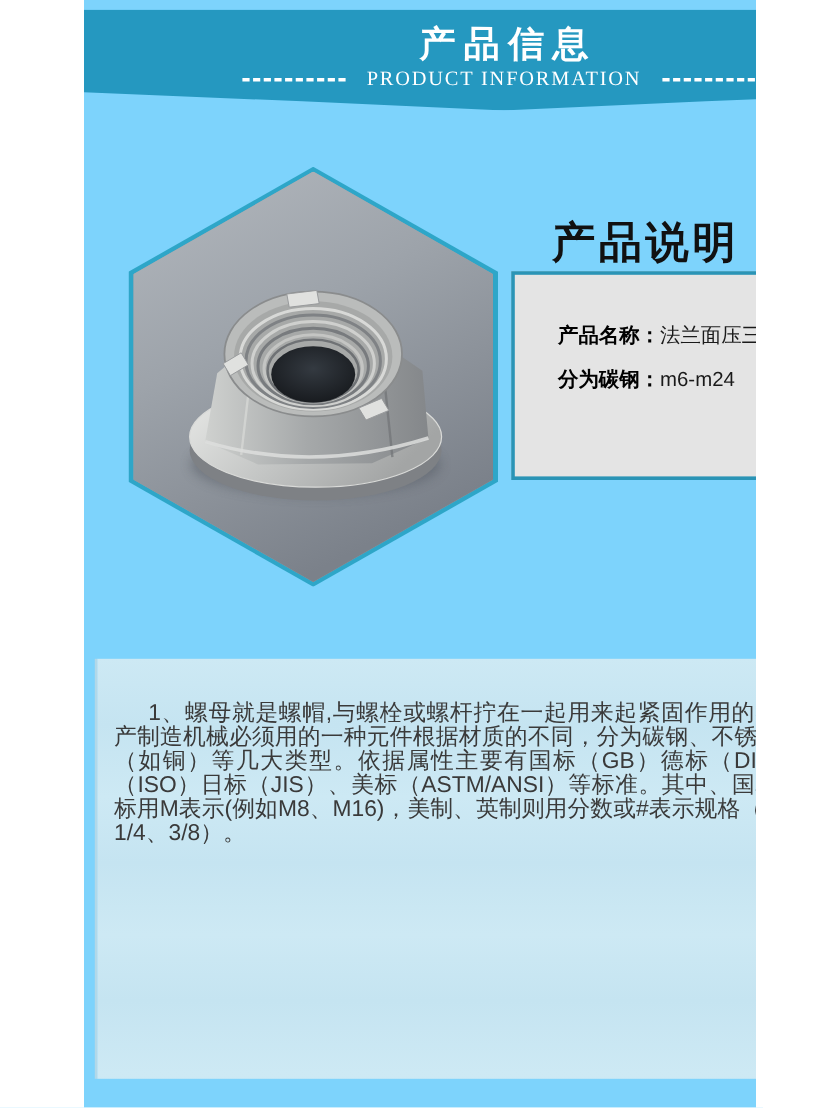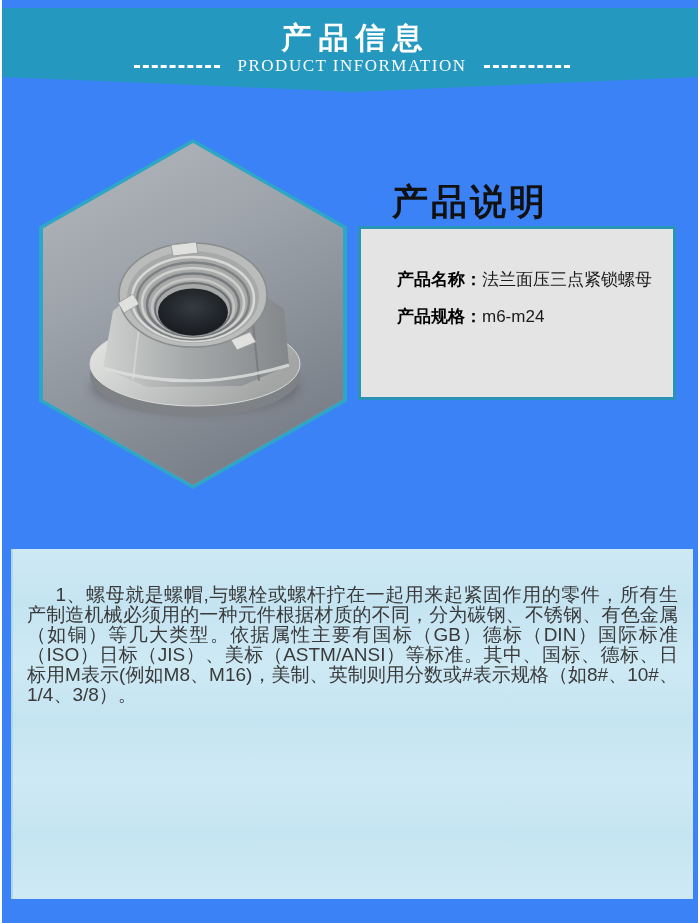--- a/index.html
+++ b/index.html
@@ -1,19 +1,19 @@
 <!DOCTYPE html>
 <html><head>
 <meta charset="utf-8">
 <style>
   * { margin:0; padding:0; box-sizing:border-box; }
   html,body { background:#ffffff; }
   .page {
-    position:relative; width:696px; height:923px; margin:0 auto;
-    background:#3b82f6; overflow:hidden;
+    position:relative; width:560px; height:923px; margin:0 auto;
+    background:#7dd3fc; overflow:hidden;
     font-family:"Liberation Sans","DejaVu Sans",sans-serif;
   }
 
   
   .banner {
     position:absolute; left:0; top:8px; width:700px; height:84px;
     background:#2598c0;
     clip-path:polygon(0 0,100% 0,100% 82%,74% 91%,50% 100%,26% 91%,0 82%);
   }
   .banner h1 {
@@ -142,21 +142,21 @@
     </div>
   </div>
 
   <h2 class="details-title">产品说明</h2>
 
   <div class="spec-box">
     <div class="spec-row">
       <span class="spec-label">产品名称：</span><span class="spec-value">法兰面压三点紧锁螺母</span>
     </div>
     <div class="spec-row">
-      <span class="spec-label">产品规格：</span><span class="spec-value">m6-m24</span>
+      <span class="spec-label">分为碳钢：</span><span class="spec-value">m6-m24</span>
     </div>
   </div>
 
   <section class="description">
     <p>1、螺母就是螺帽,与螺栓或螺杆拧在一起用来起紧固作用的零件，所有生产制造机械必须用的一种元件根据材质的不同，分为碳钢、不锈钢、有色金属（如铜）等几大类型。依据属性主要有国标（GB）德标（DIN）国际标准（ISO）日标（JIS）、美标（ASTM/ANSI）等标准。其中、国标、德标、日标用M表示(例如M8、M16)，美制、英制则用分数或#表示规格（如8#、10#、1/4、3/8）。</p>
   </section>
 
 </div>
 
 </body></html>

